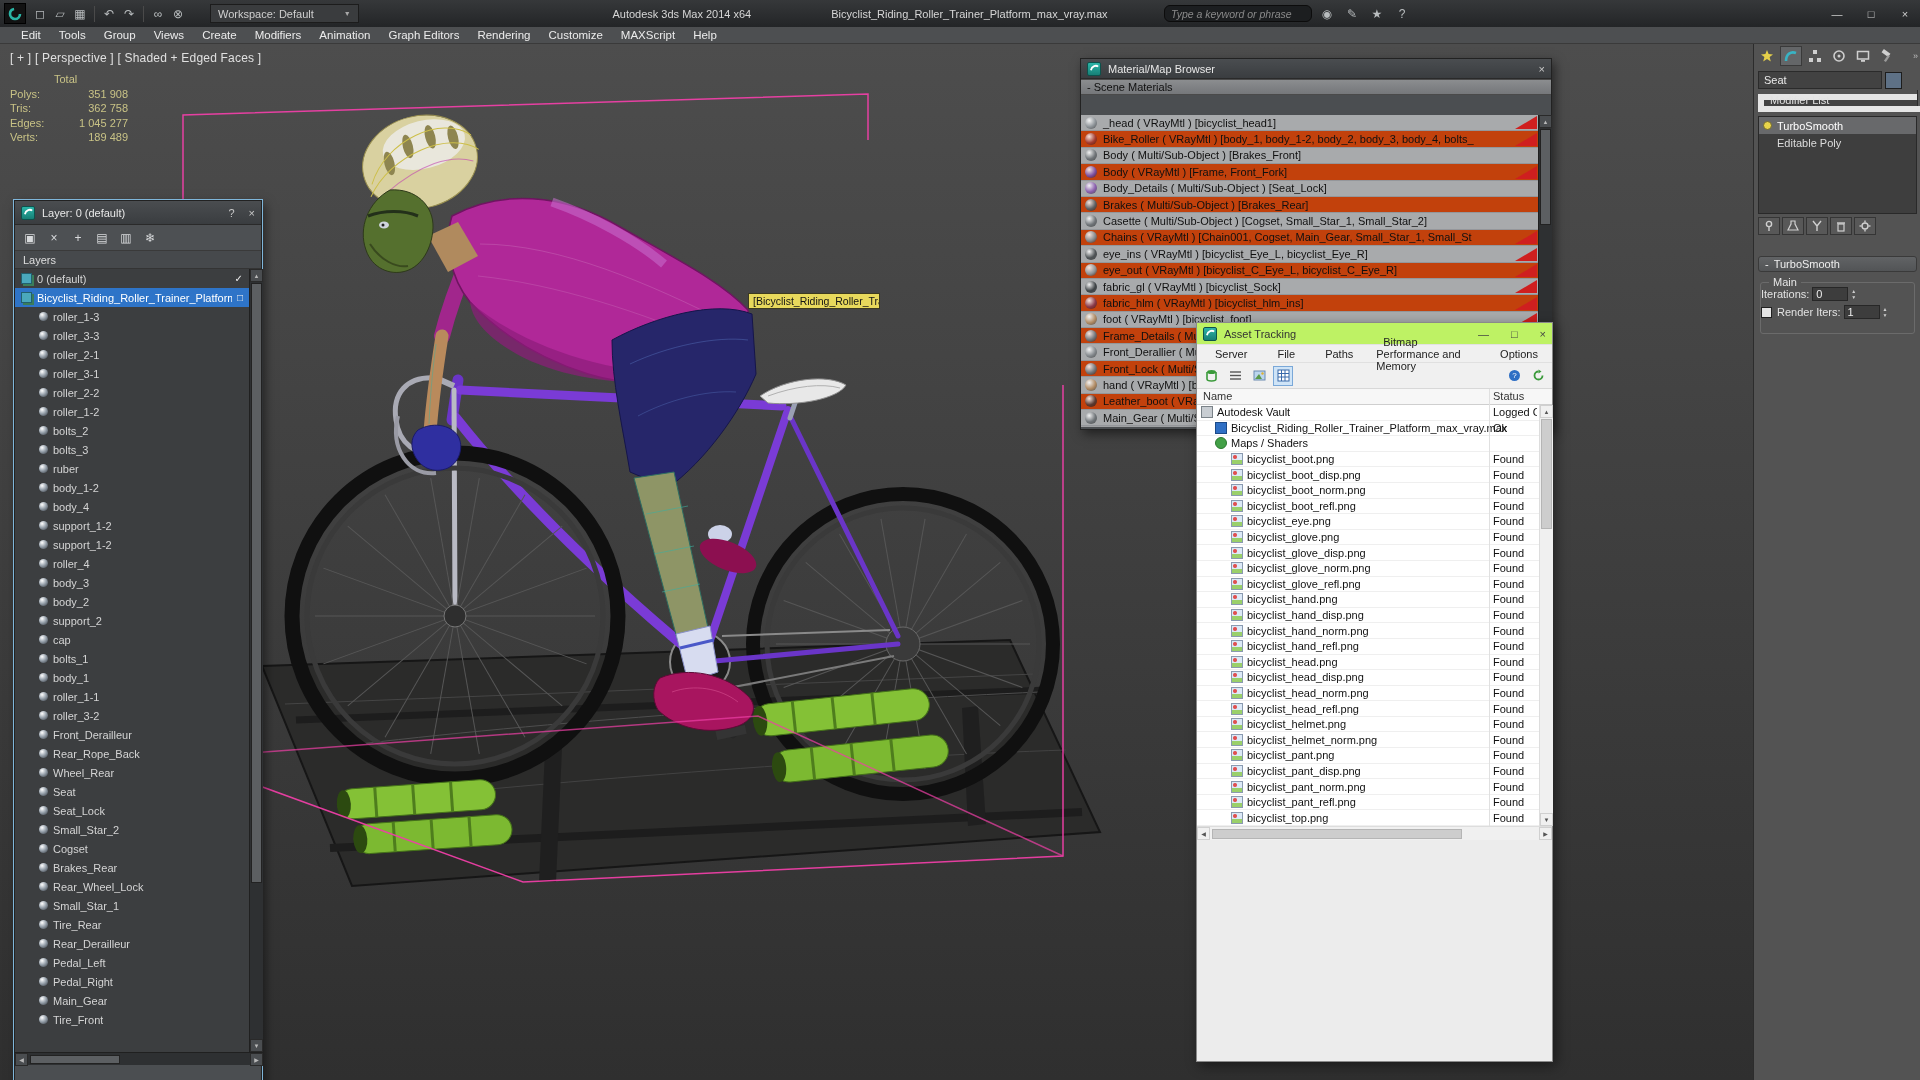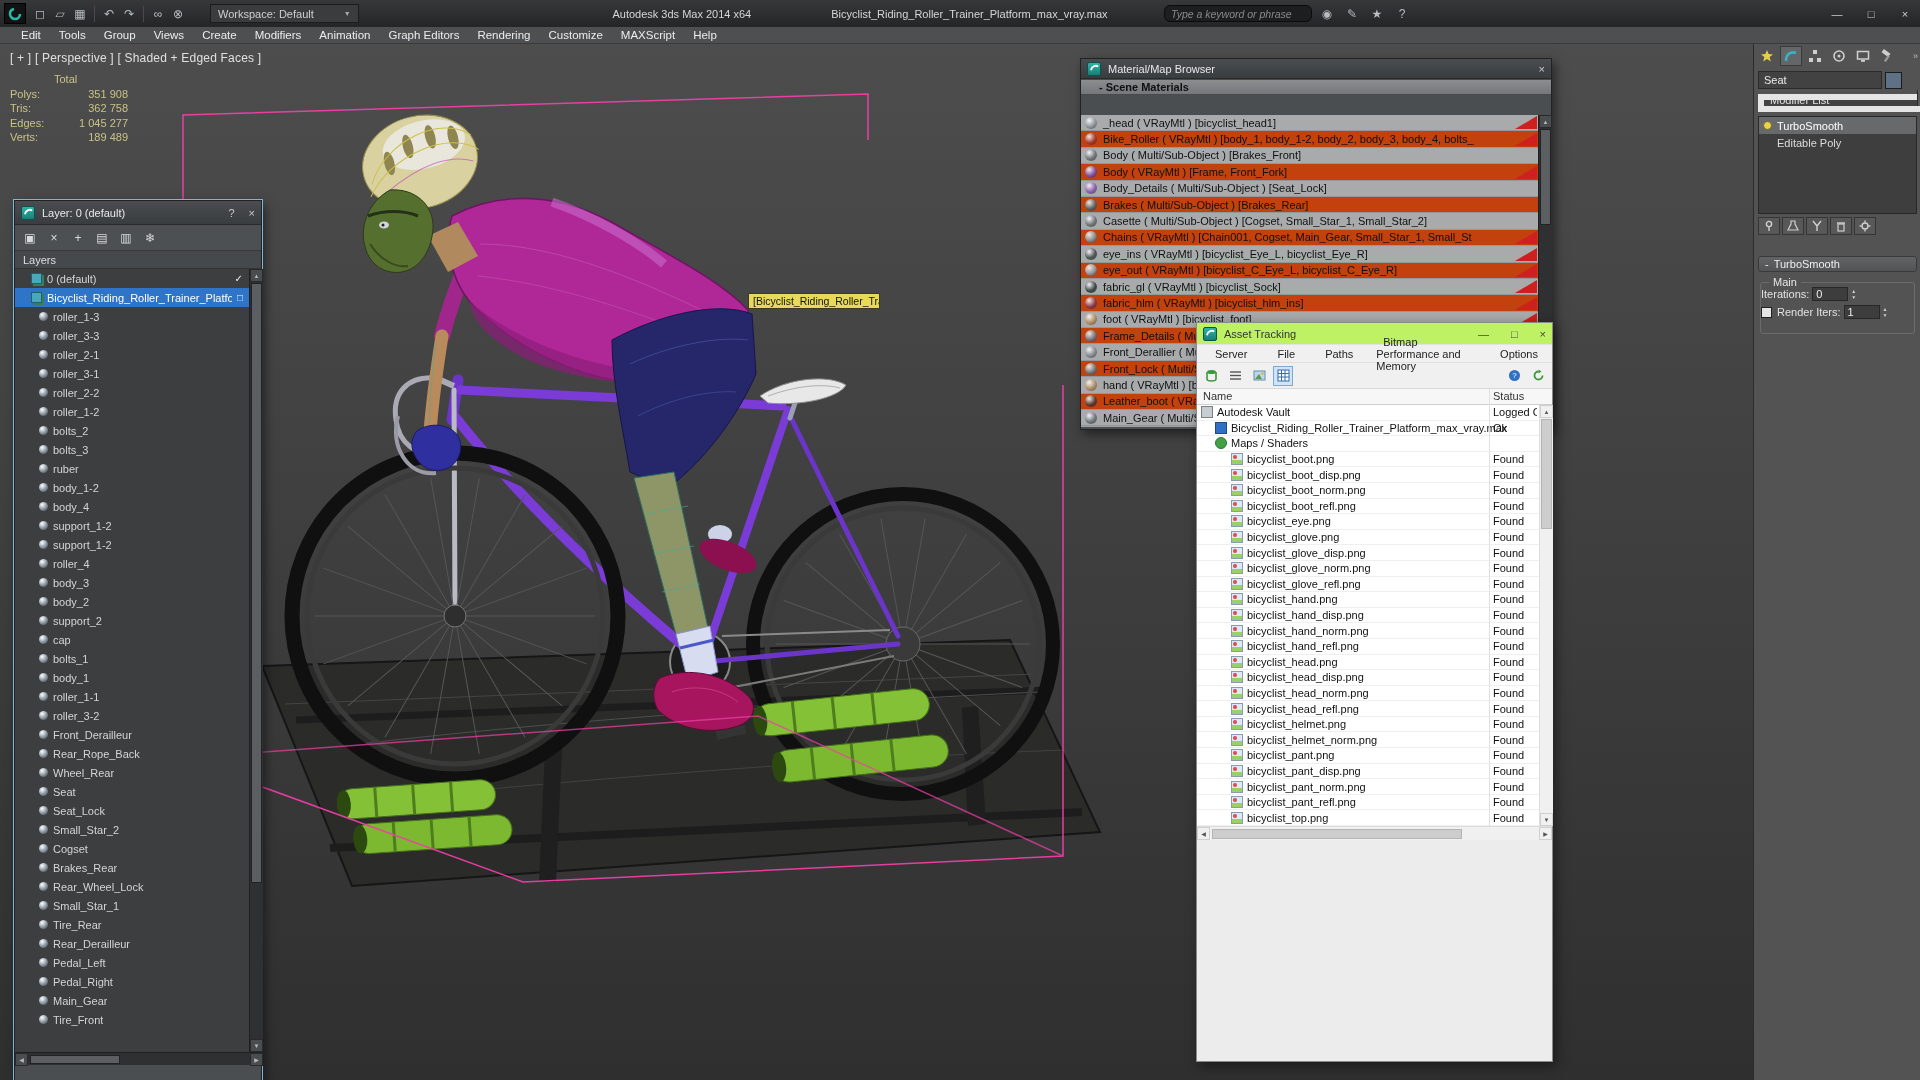--- a/index.html
+++ b/index.html
@@ -91,21 +91,21 @@
 
 #layerwin{left:14px;top:200px;width:248px;height:963px;z-index:6;outline:1px solid #7fb6da}
 .lw-toolbar{height:26px;display:flex;align-items:center;gap:6px;padding:0 6px;background:#4d5053;
   border-bottom:1px solid #3a3a3a}
 .lw-toolbar span{width:18px;height:18px;display:flex;align-items:center;justify-content:center;
   font-size:12px;color:#d8dadc}
 .lw-header{height:18px;background:#46494c;border-bottom:1px solid #343434;display:flex;
   align-items:center;padding-left:8px;color:#dedede}
 .lw-list{position:absolute;left:0;top:68px;width:234px;height:783px;background:#3c3e40;overflow:hidden}
 .lw-row{display:flex;align-items:center;height:19px;gap:5px;color:#d4d4d4;white-space:nowrap;padding-right:6px}
-.lw-row.kind-layer{padding-left:16px}
+.lw-row.kind-layer{padding-left:6px}
 .lw-row.kind-object{padding-left:24px}
 .lw-row.selected{background:#2e74c8;color:#fff}
 .lyr-ico{width:11px;height:11px;background:#4aa8bc;border:1px solid #22606e;
   box-shadow:2px 2px 0 #3b7d5a;flex:none}
 .obj-ico{width:9px;height:9px;border-radius:50%;flex:none;
   background:radial-gradient(circle at 35% 30%,#fff,#9aa4ae 45%,#3a4048 95%)}
 .lw-row .trail{margin-left:auto;font-size:10px;color:#f0f0f0}
 .lw-label{overflow:hidden;text-overflow:clip}
 
 
@@ -125,22 +125,22 @@
 
 #matwin{left:1080px;top:58px;width:472px;height:372px;z-index:3}
 #matwin .dwin-title{height:20px}
 .mb-search{height:20px;padding:2px;background:#4b4e51}
 .mb-search-inner{height:16px;background:#26282a;border:1px solid #141414;display:flex;
   align-items:center;gap:5px;padding:0 4px}
 #mat-search{flex:1;background:transparent;border:none;color:#9a9a9a;font-style:italic;
   font-size:10.5px;outline:none;font-family:"Liberation Sans",sans-serif}
 #mat-search::placeholder{color:#8f8f8f}
 .mb-section{height:16px;background:linear-gradient(#8b8d8f,#75777a);border-top:1px solid #4a4a4a;
-  border-bottom:1px solid #4a4a4a;color:#101010;display:flex;align-items:center;padding-left:18px;
-  font-weight:bold}
+  border-bottom:1px solid #4a4a4a;color:#101010;display:flex;align-items:center;padding-left:6px;
+  font-weight:normal}
 .mb-list{position:absolute;left:0;top:56px;width:457px;height:312px;overflow:hidden;background:#9fa1a3}
 .mat-row{position:relative;display:flex;align-items:center;height:16.4px;padding-left:4px;gap:6px;
   background:#c2410c;border-bottom:1px solid #94969a;color:#101010;white-space:nowrap;overflow:hidden}
 .mat-row:nth-child(odd){background:#a8aaac}
 .sphere{width:12px;height:12px;border-radius:50%;flex:none;
   background:radial-gradient(circle at 35% 30%,rgba(255,255,255,.85),var(--c,#888) 55%,rgba(0,0,0,.55))}
 .mat-row .flag{display:none}
 .mat-row.flagged .flag{display:block;position:absolute;right:1px;bottom:1px;width:0;height:0;
   border-left:22px solid transparent;border-bottom:13px solid #cf1f1f}
 #mb-vsb{left:457px;top:56px;width:14px;height:312px}

